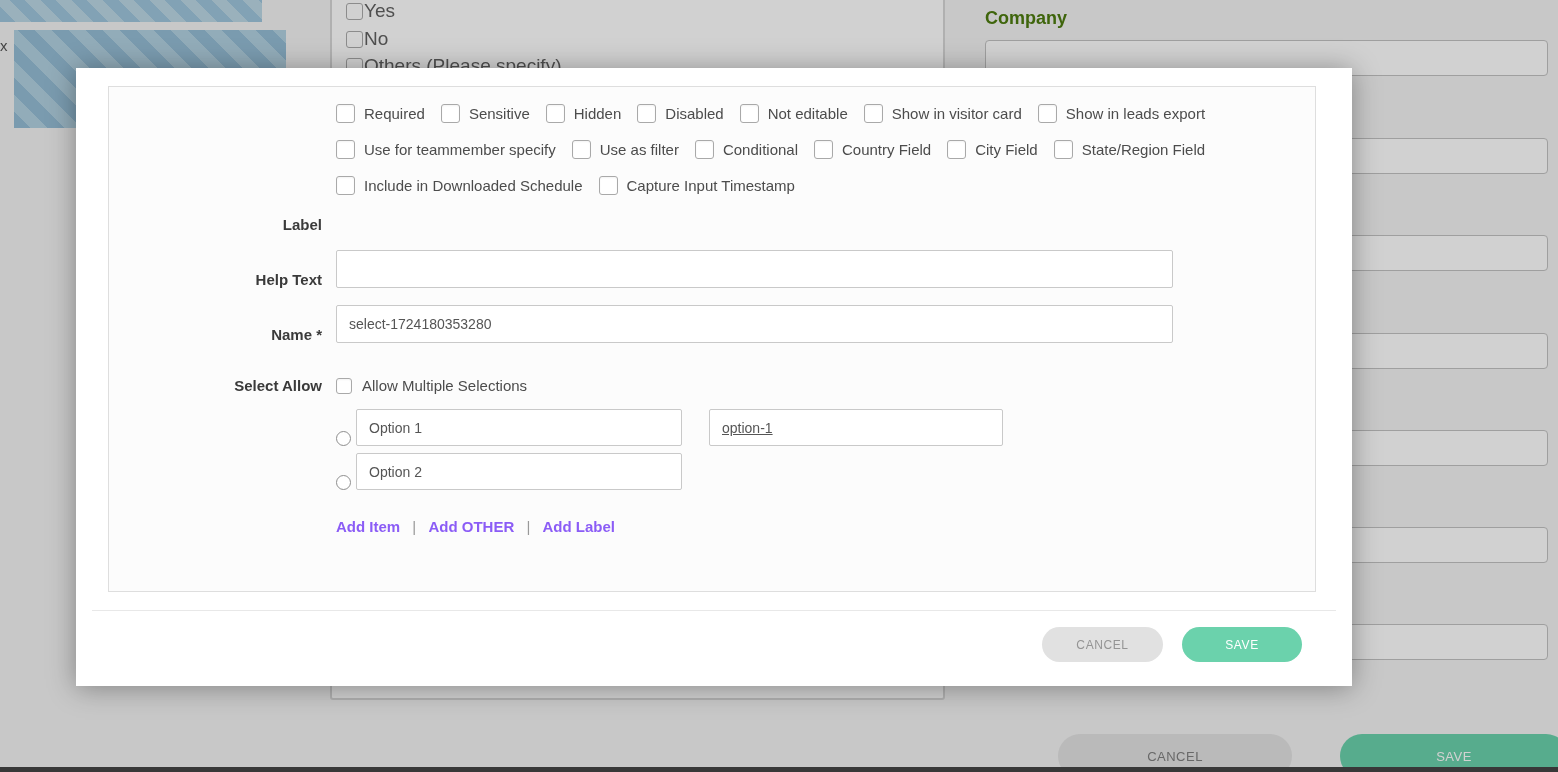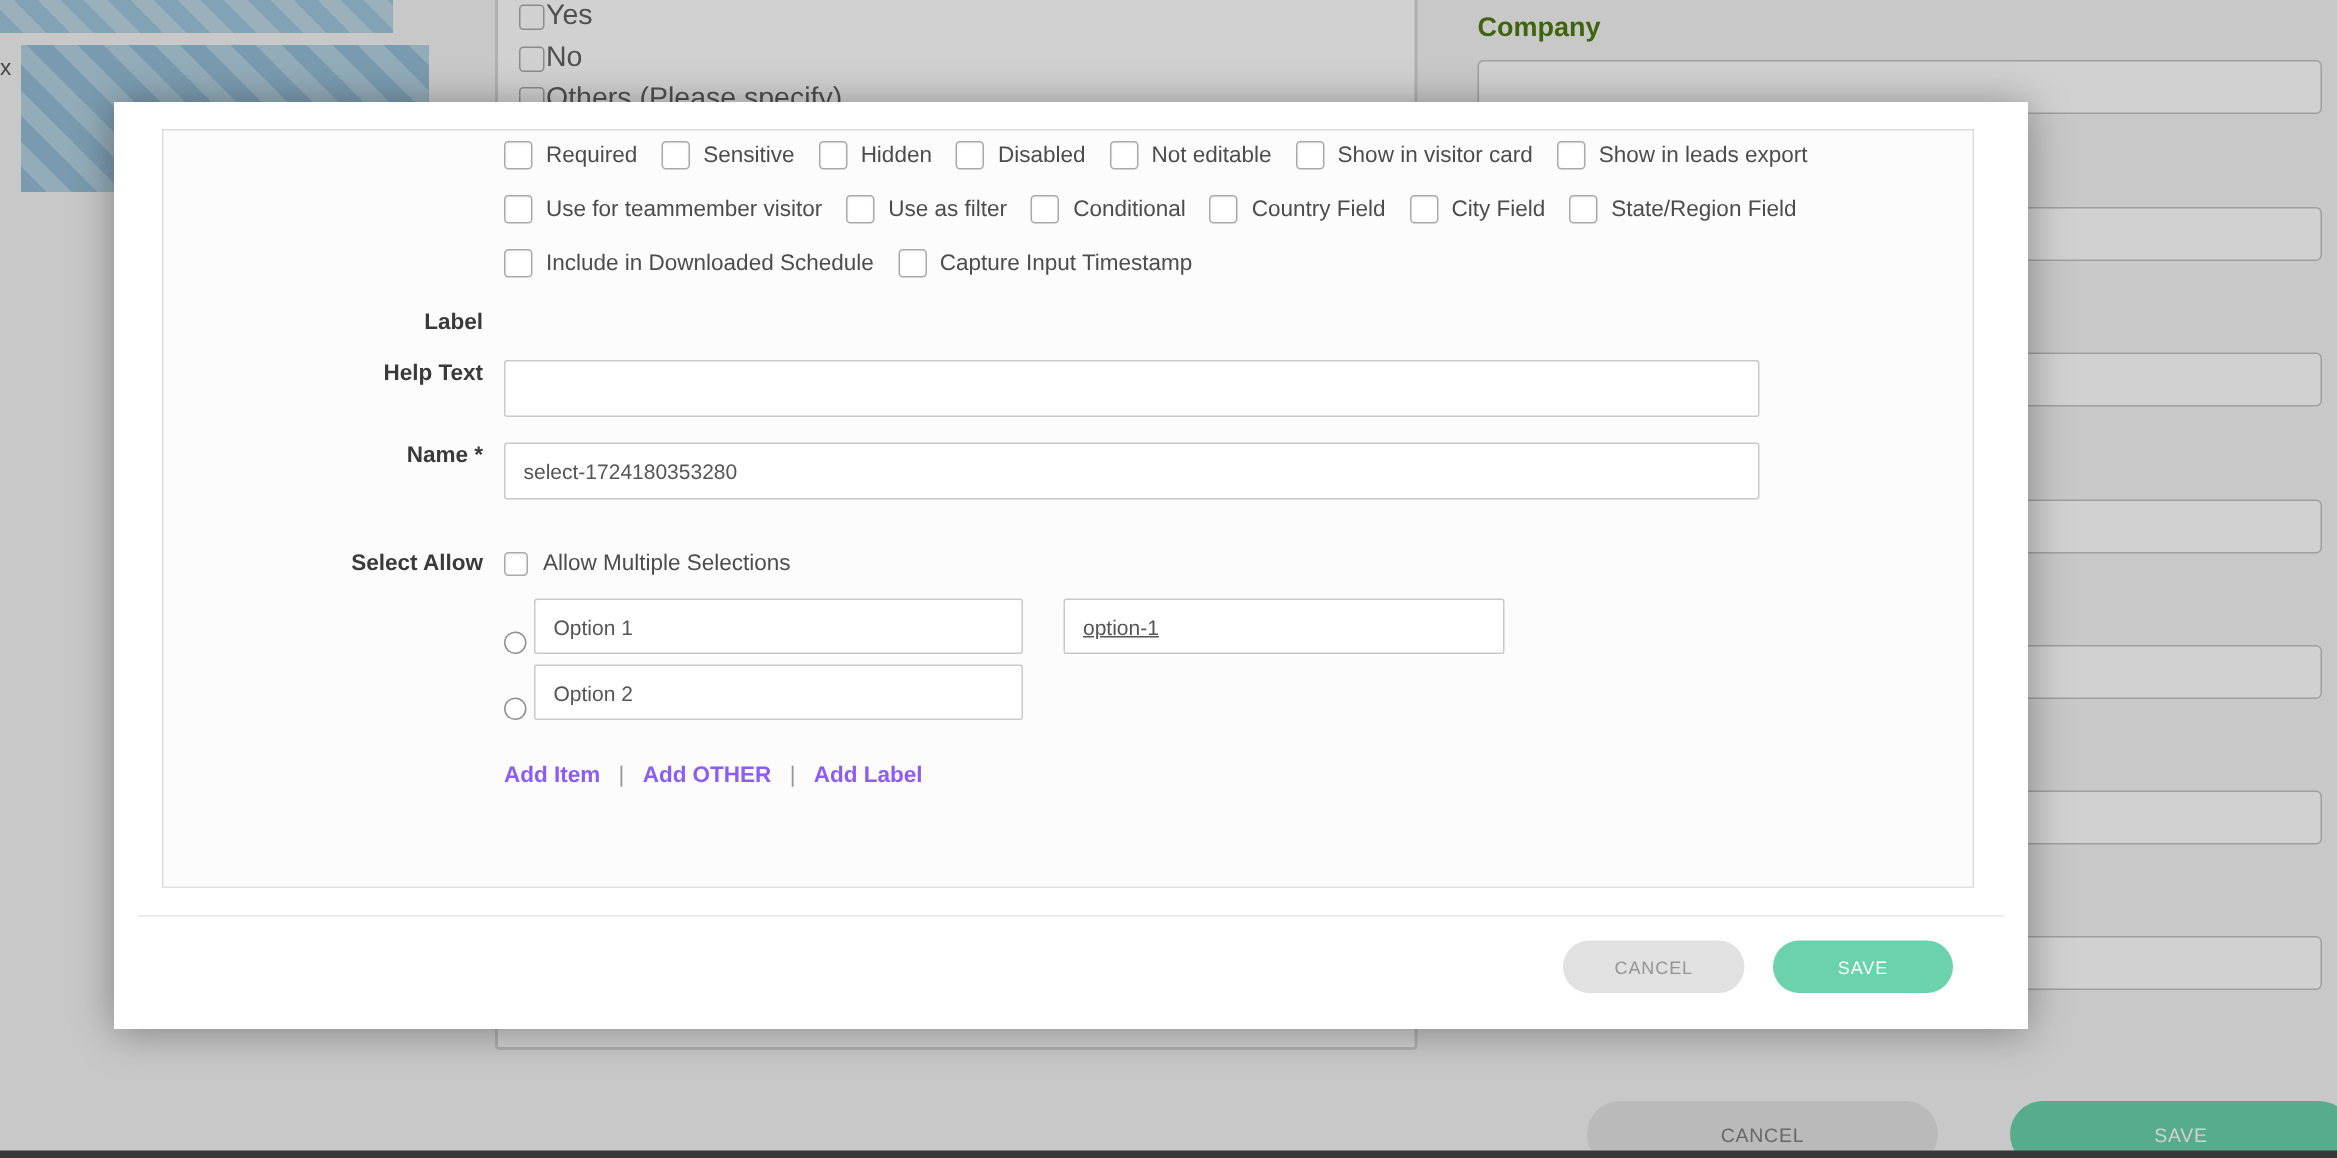--- a/index.html
+++ b/index.html
@@ -55,32 +55,32 @@
   .overlay { position:absolute; inset:0; background:rgba(0,0,0,0.18); }
 
   
   .modal {
     position:absolute; left:76px; top:68px; width:1276px; height:618px;
     background:#ffffff; box-shadow:0 2px 26px rgba(0,0,0,0.35);
   }
   .panel {
     position:absolute; left:32px; top:18px; width:1208px; height:506px;
     background:#fcfcfc; border:1px solid #dedede;
-    padding-top:6px;
+    padding-top:16px;
   }
 
   .cb-row { margin-left:227px; display:flex; align-items:center; gap:16px; height:20px; margin-bottom:16px; }
   .cb-item { display:flex; align-items:center; gap:9px; cursor:pointer; }
   .cb {
     width:19px; height:19px; border:1px solid #a9a9a9; border-radius:3px; background:#fff;
     flex:none; box-shadow: inset 0 1px 2px rgba(0,0,0,0.05);
   }
   .cb-label { font-size:15px; color:#4c4c4c; white-space:nowrap; }
 
-  .form-row { display:flex; align-items:flex-start; margin-bottom:17px; }
+  .form-row { display:flex; align-items:flex-end; margin-bottom:17px; }
   .form-row.first { margin-top:21px; }
   .form-label {
     width:213px; padding-right:0; text-align:right; font-size:15px; font-weight:bold; color:#3a3a3a;
     flex:none; margin-right:14px;
   }
   .text-input {
     width:837px; height:38px; border:1px solid #c9c9c9; border-radius:2px; background:#fff;
     padding:0 12px; font-size:14px; color:#555; font-family:"Liberation Sans", sans-serif; outline:none;
   }
 
@@ -188,21 +188,21 @@
       </label>
       <label class="cb-item">
         <span class="cb"></span>
         <span class="cb-label">Show in leads export</span>
       </label>
     </div>
 
     <div class="cb-row">
       <label class="cb-item">
         <span class="cb"></span>
-        <span class="cb-label">Use for teammember visitor</span>
+        <span class="cb-label">Use for teammember specify</span>
       </label>
       <label class="cb-item">
         <span class="cb"></span>
         <span class="cb-label">Use as filter</span>
       </label>
       <label class="cb-item">
         <span class="cb"></span>
         <span class="cb-label">Conditional</span>
       </label>
       <label class="cb-item">

